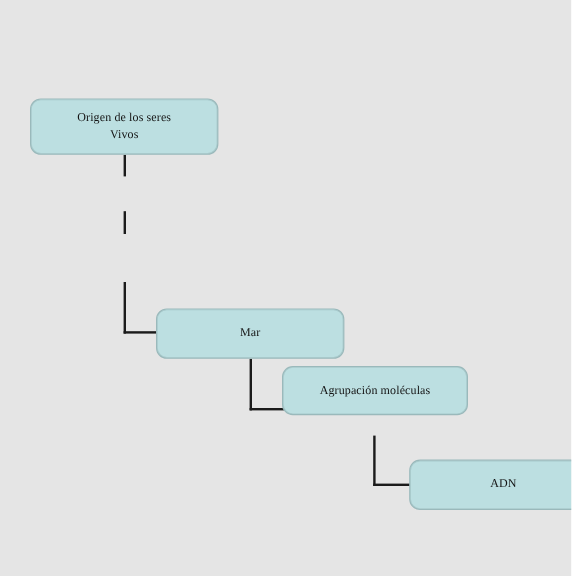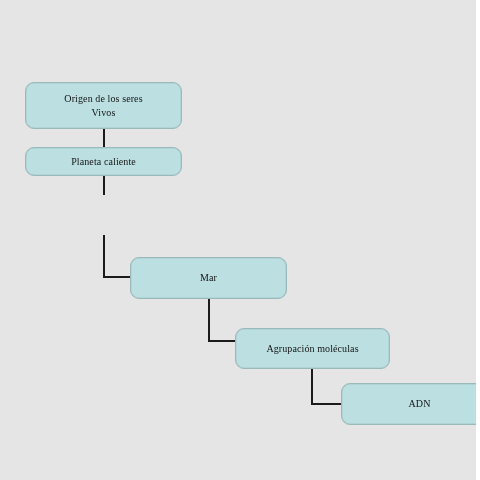--- a/index.html
+++ b/index.html
@@ -59,30 +59,27 @@
   <div class="conn h" style="left:208px; top:340px; width:29px;"></div>
 
   <div class="conn v" style="left:311px; top:363px; height:42px;"></div>
   <div class="conn h" style="left:311px; top:403px; width:32px;"></div>
 
   <div class="node" style="left:25px; top:82px; width:157px; height:47px;">
     <span class="label">Origen de los seres
 Vivos</span>
   </div>
 
-  <div class="node" style="left:25px; top:147px; width:157px; height:29px;">
-    <span class="label">Planeta caliente</span>
-  </div>
 
 
   <div class="node" style="left:130px; top:257px; width:157px; height:42px;">
     <span class="label">Mar</span>
   </div>
 
-  <div class="node" style="left:235px; top:328px; width:155px; height:41px;">
+  <div class="node" style="left:235px; top:305px; width:155px; height:41px;">
     <span class="label">Agrupación moléculas</span>
   </div>
 
   <div class="node" style="left:341px; top:383px; width:157px; height:42px;">
     <span class="label">ADN</span>
   </div>
 
 </div>
 
 </body></html>

